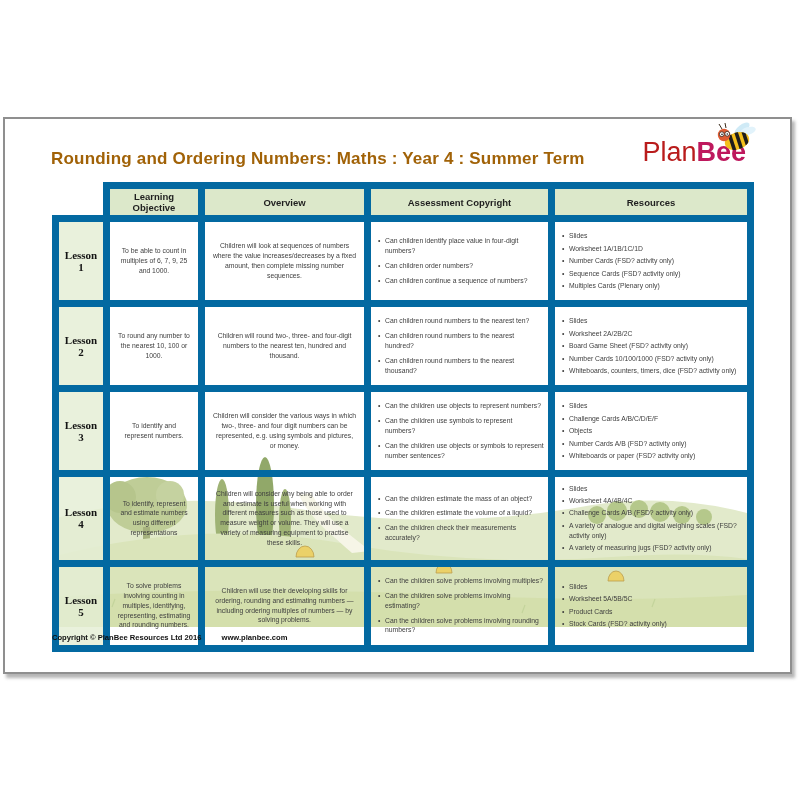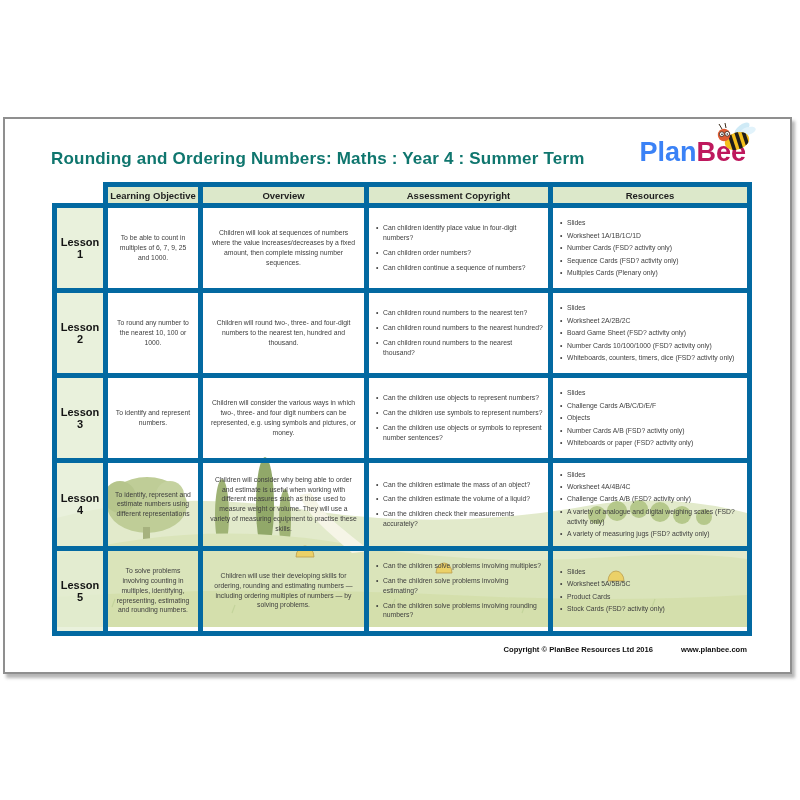--- a/index.html
+++ b/index.html
@@ -7,55 +7,55 @@
     width:800px; height:800px; background:#ffffff; position:relative;
     font-family:"Liberation Sans", sans-serif; overflow:hidden;
   }
   .page {
     position:absolute; left:3px; top:117px; width:789px; height:557px;
     background:#ffffff; border:2px solid #8f8f8f; box-sizing:border-box;
     box-shadow:3px 4px 3px rgba(90,90,90,.45);
   }
   .doc-title {
     position:absolute; left:46px; top:30px; margin:0;
-    font-size:17px; font-weight:bold; color:#0f766e; letter-spacing:.2px; z-index:2;
+    font-size:17px; font-weight:bold; color:#a16207; letter-spacing:.2px; z-index:2;
   }
   .logo { position:absolute; right:44px; top:20px; z-index:2; }
   .logo-text { font-size:27px; line-height:1; }
-  .logo-plan { color:#3b82f6; font-weight:bold; }
+  .logo-plan { color:#b91c1c; font-weight:normal; }
   .logo-bee  { color:#be185d; font-weight:bold; }
   .bee-wrap { position:absolute; right:-10px; top:-19px; }
 
   .landscape { position:absolute; left:47px; top:338px; width:695px; height:170px; z-index:0; overflow:hidden; }
 
   table.plan {
     position:absolute; left:47px; top:63px; z-index:1;
     border-collapse:collapse; table-layout:fixed; width:695px;
   }
-  .plan th, .plan td { border:5px solid #0369a1; box-sizing:border-box; vertical-align:middle; }
+  .plan th, .plan td { border:7px solid #0369a1; box-sizing:border-box; vertical-align:middle; }
   .plan thead th {
     background:#dce8ca; height:21px; font-size:9.5px; font-weight:bold; color:#1f1f1f; text-align:center; padding:2px;
   }
   .plan thead th.corner { border:none; background:transparent; }
   .plan tbody tr { height:85px; }
   .plan tbody th.lesson {
-    background:rgba(228,238,212,.82); font-size:11px; font-weight:bold; color:#141414; text-align:center; padding:2px;
+    background:rgba(228,238,212,.82); font-size:11px; font-weight:bold; color:#141414; text-align:center; padding:2px;font-family:Liberation Serif, serif;
   }
   .plan td { font-size:6.8px; color:#3e3e3e; line-height:1.45; }
   .cell-center { text-align:center; padding:4px 7px; }
   .cell-list { padding:4px 4px 4px 7px; }
   .cell-list ul { margin:0; padding:0; list-style:none; }
   .cell-list li { position:relative; padding-left:7px; }
   .cell-list li::before { content:"\2022"; position:absolute; left:0; top:0; }
   .aq li { margin:5px 0; }
   .res li { margin:2.6px 0; }
 
   .doc-footer {
-    position:absolute; left:47px; top:526px; width:695px; z-index:1;
-    display:flex; justify-content:flex-end; align-items:baseline; gap:8px;
+    position:absolute; left:47px; top:514px; width:695px; z-index:1;
+    display:flex; justify-content:flex-start; align-items:baseline; gap:0;
   }
   .copyright { font-size:7.6px; font-weight:bold; color:#101010; white-space:nowrap; }
   .fsd-note  { font-size:7.8px; font-style:italic; color:#a4b989; text-align:center; flex:1; }
   .website   { font-size:7.6px; font-weight:bold; color:#101010; white-space:nowrap;padding-left:20px; }
 </style>
 </head>
 <body>
 
 <div class="page">
 

